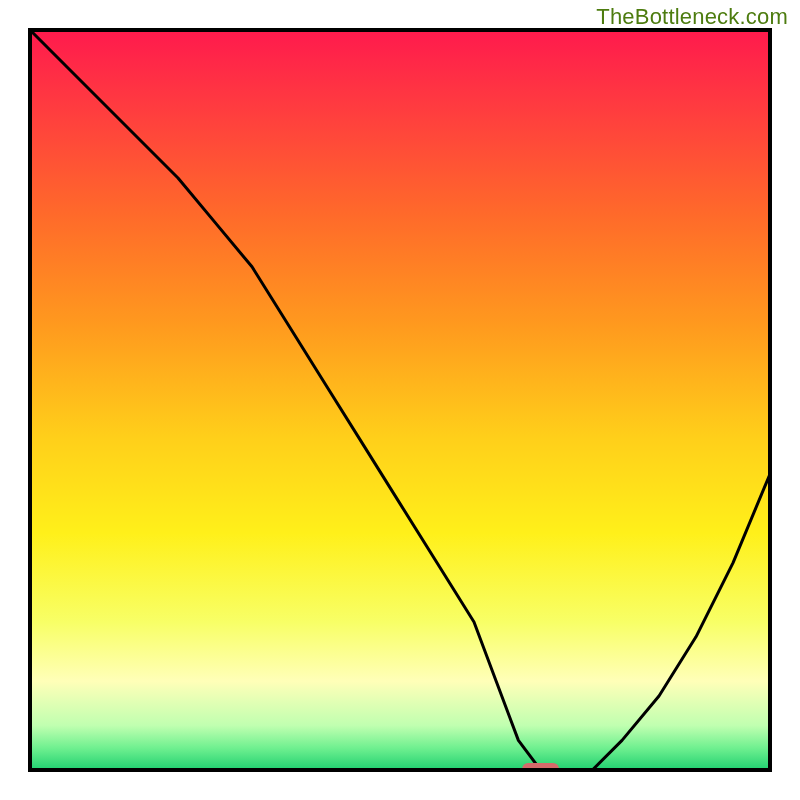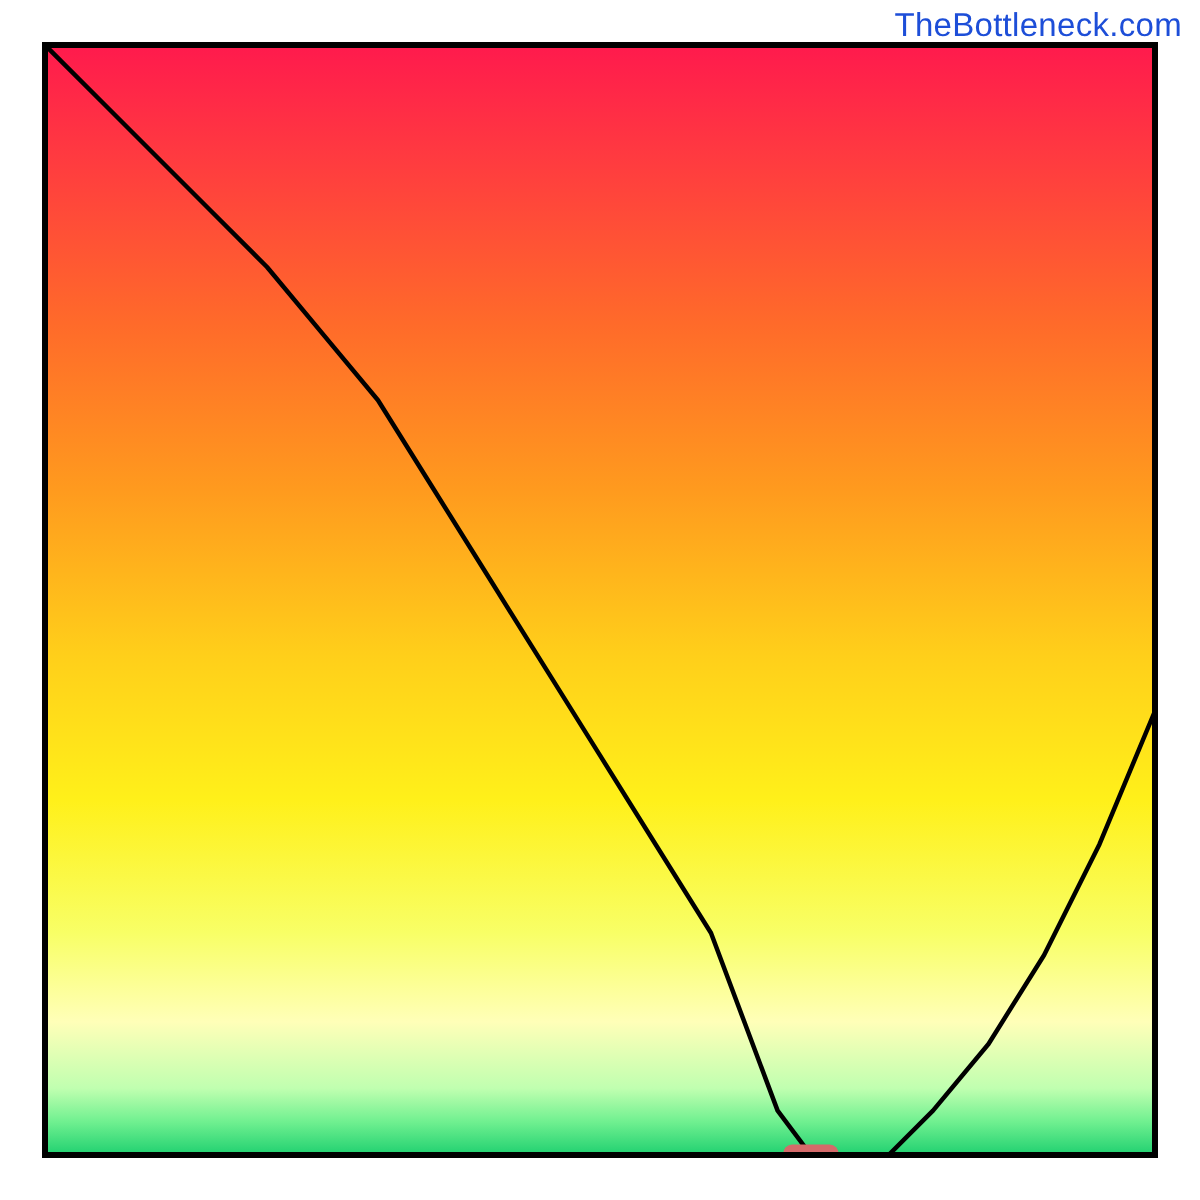--- a/index.html
+++ b/index.html
@@ -14,21 +14,21 @@
     position: relative;
     width: 800px;
     height: 800px;
   }
   .watermark {
     position: absolute;
     top: 4px;
     right: 12px;
     font-size: 22px;
     font-weight: 500;
-    color: #1d4ed8;
+    color: #4d7c0f;
     letter-spacing: 0.2px;
   }
   svg {
     display: block;
   }
 </style>
 </head>
 <body>
 
 <div class="container">

